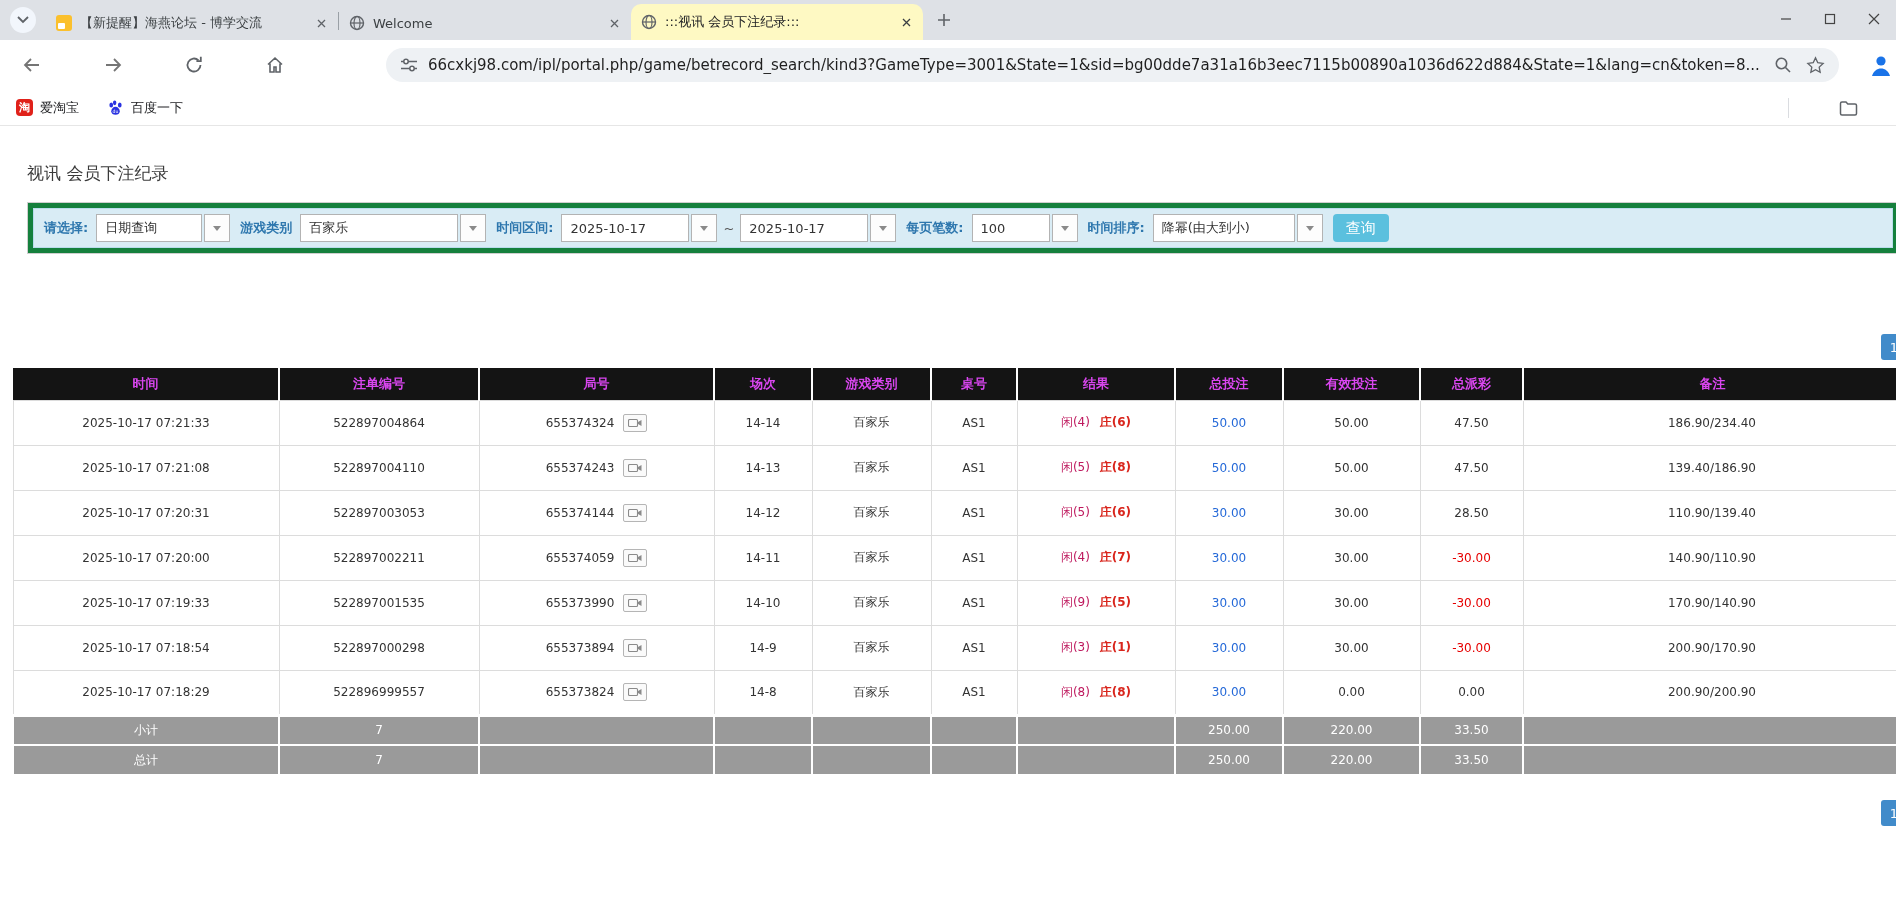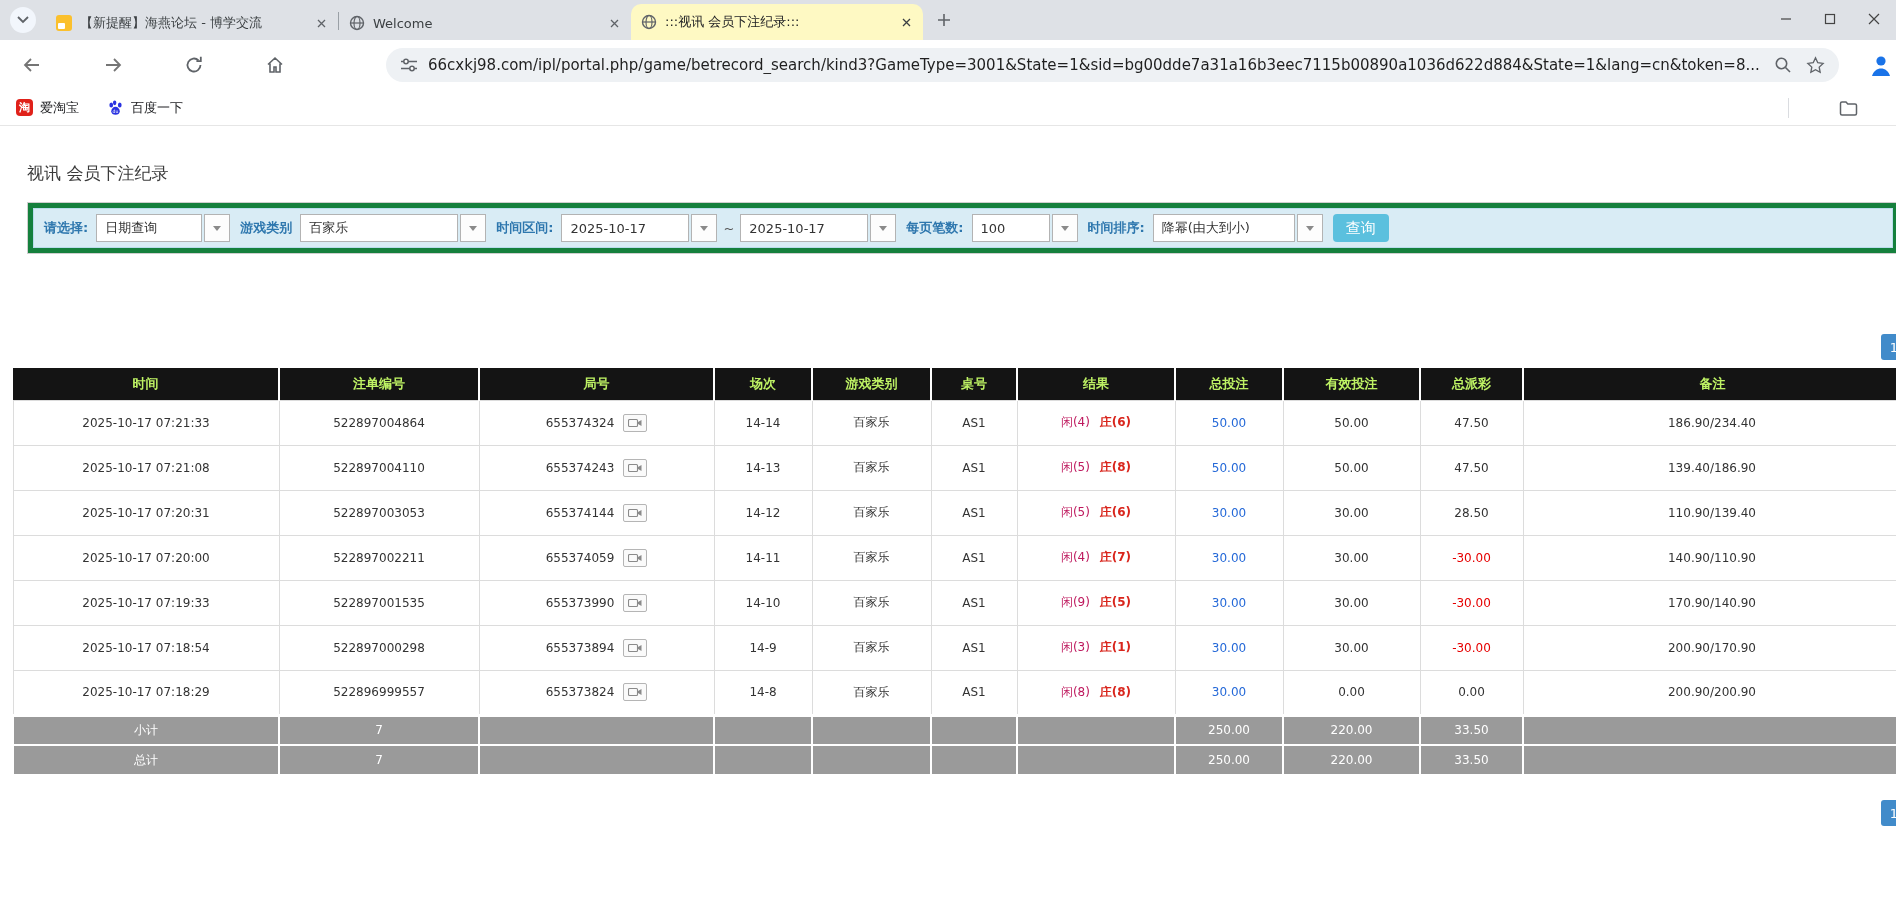--- a/index.html
+++ b/index.html
@@ -68,21 +68,21 @@
   .summary-left { color:#5f7a5c; }
   .summary-right { color:#ff3a1e; white-space:nowrap; }
 
   .pager { position:absolute; width:26px; height:26px; background:#418bca; color:#fff; font-size:13px;
     display:flex; align-items:center; justify-content:center; border-radius:3px; cursor:pointer; }
   .pager-top { left:1881px; top:208px; }
   .pager-bottom { left:1881px; top:674px; }
 
   
   .bet-table { position:absolute; left:12px; top:242px; width:1888px; border-collapse:collapse; table-layout:fixed; }
-  .bet-table thead th { background:#141414; color:#bef264; height:32px; font-size:13px; font-weight:bold;
+  .bet-table thead th { background:#141414; color:#d946ef; height:32px; font-size:13px; font-weight:bold;
     border-right:2px solid #fff; }
   .bet-table thead th:last-child { border-right:none; }
   .bet-table tbody td { height:45px; background:#fff; border:1px solid #dcdcdc; font-size:12px; color:#333;
     text-align:center; vertical-align:middle; }
   .round-cell { display:flex; align-items:center; justify-content:center; gap:9px; }
   .cam { width:24px; height:18px; border:1px solid #b5b5b5; background:#fafafa; border-radius:2px;
     display:inline-flex; align-items:center; justify-content:center; cursor:pointer; }
   .result-player { color:#be185d; }
   .result-banker { color:#d9251c; margin-left:6px;font-weight:bold; }
   .bet-link { color:#2569d8; cursor:pointer; }

